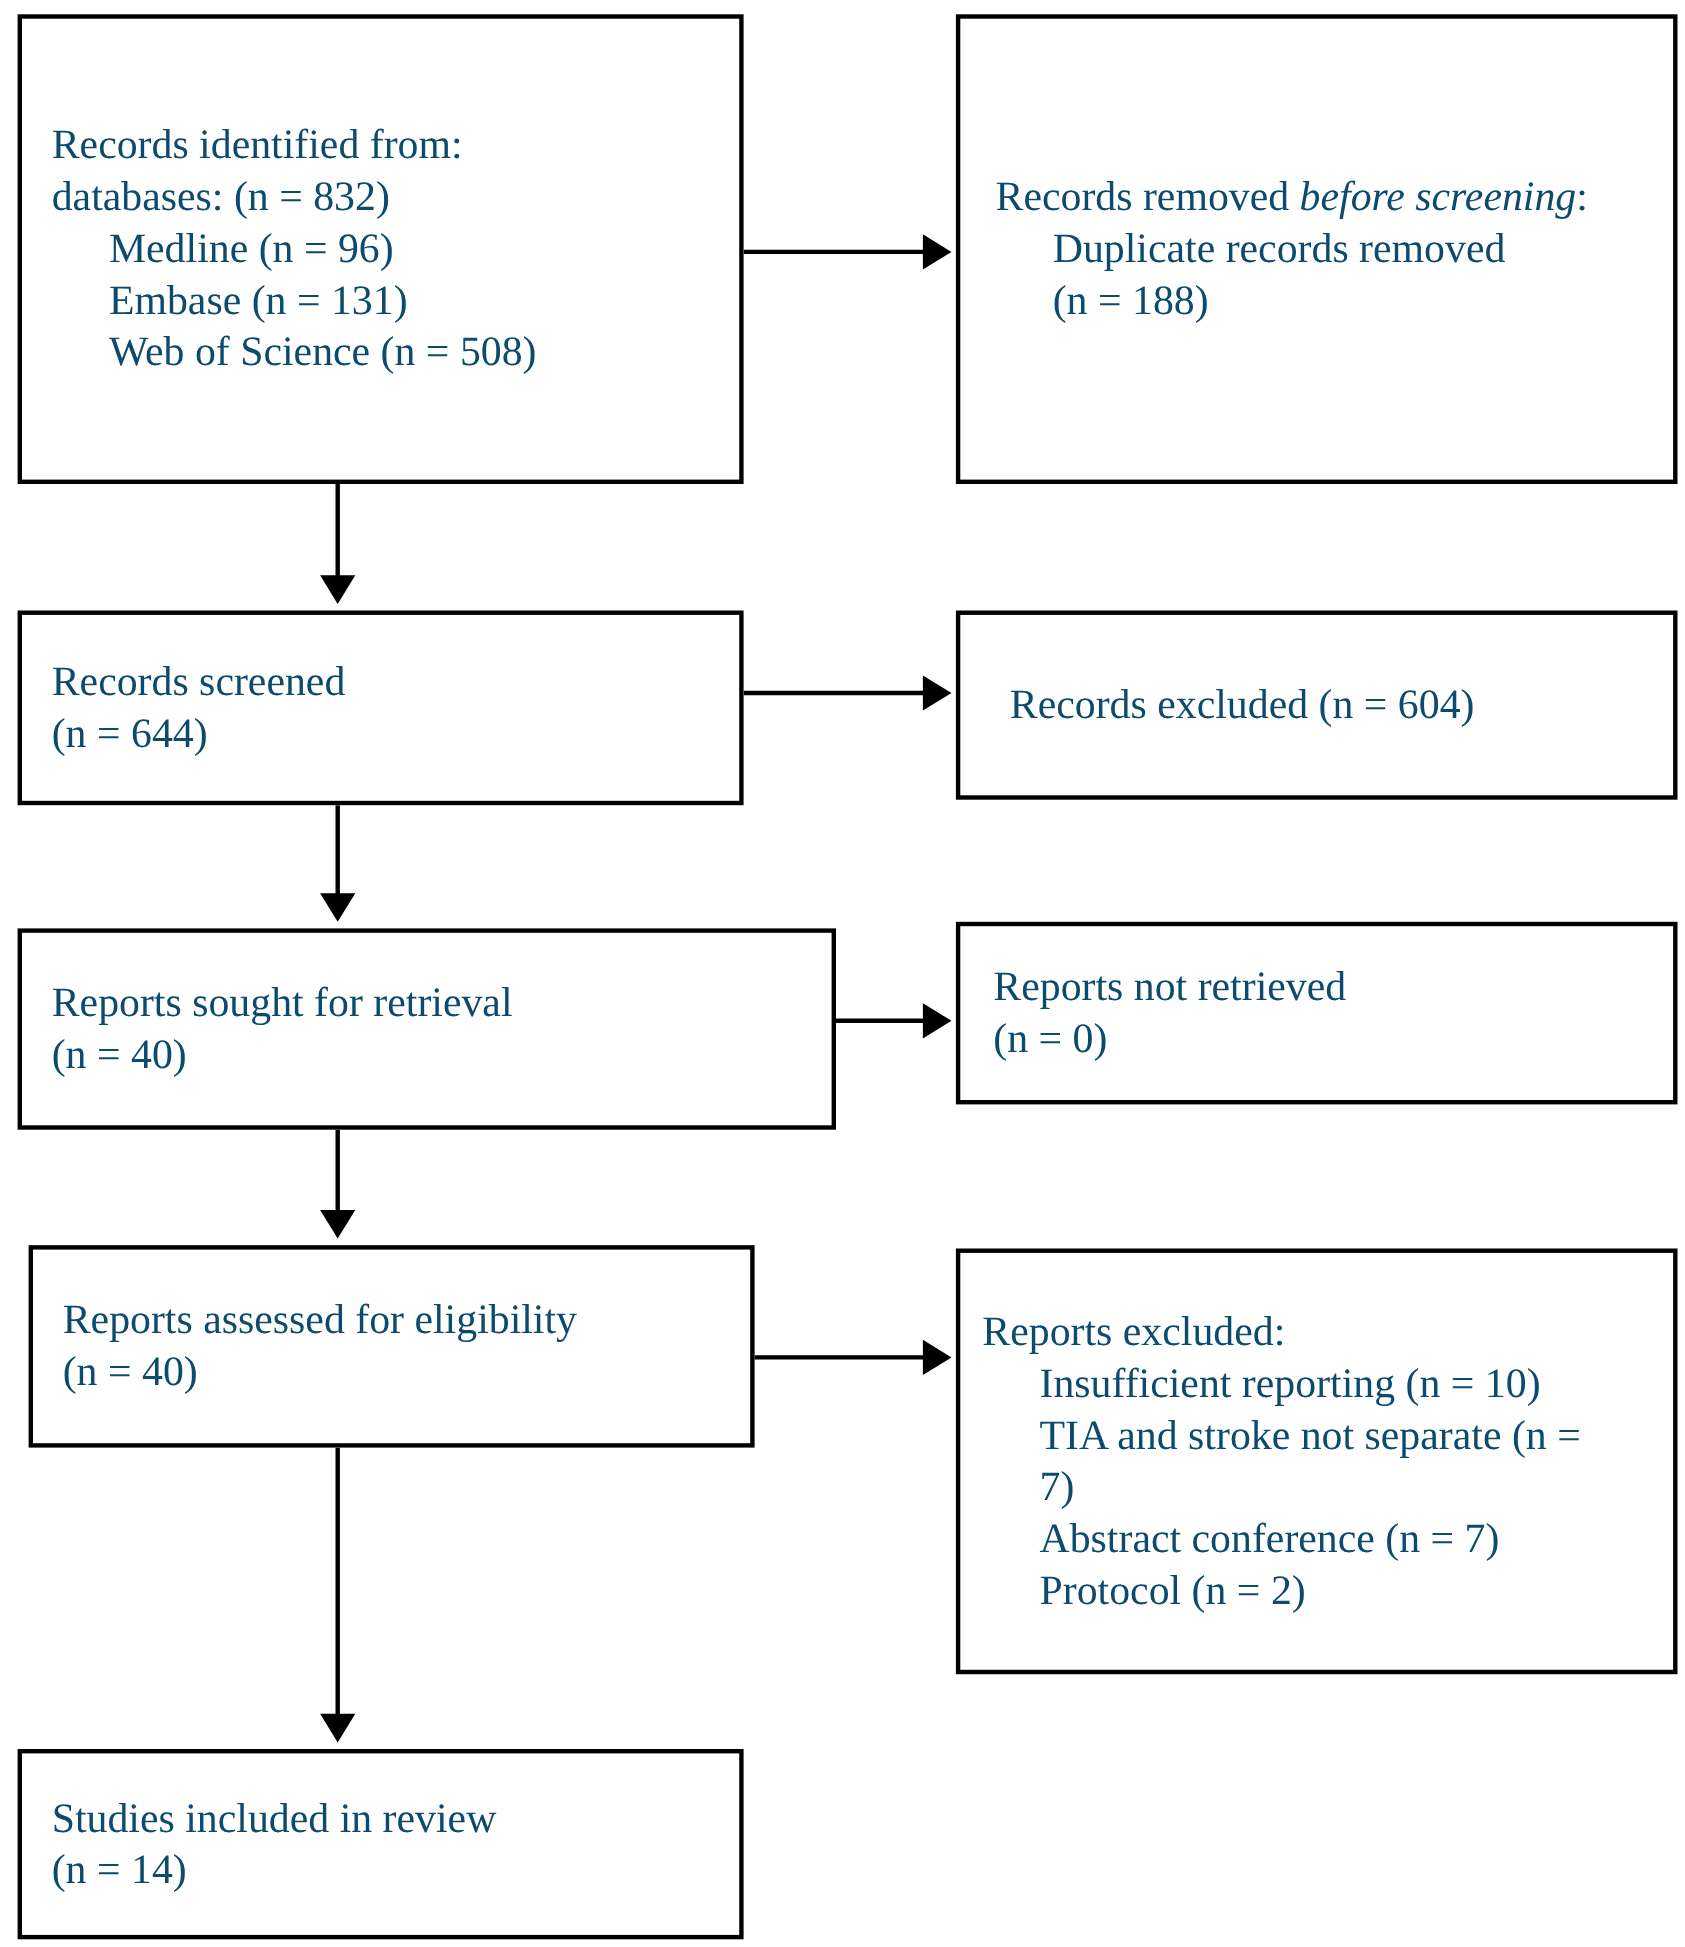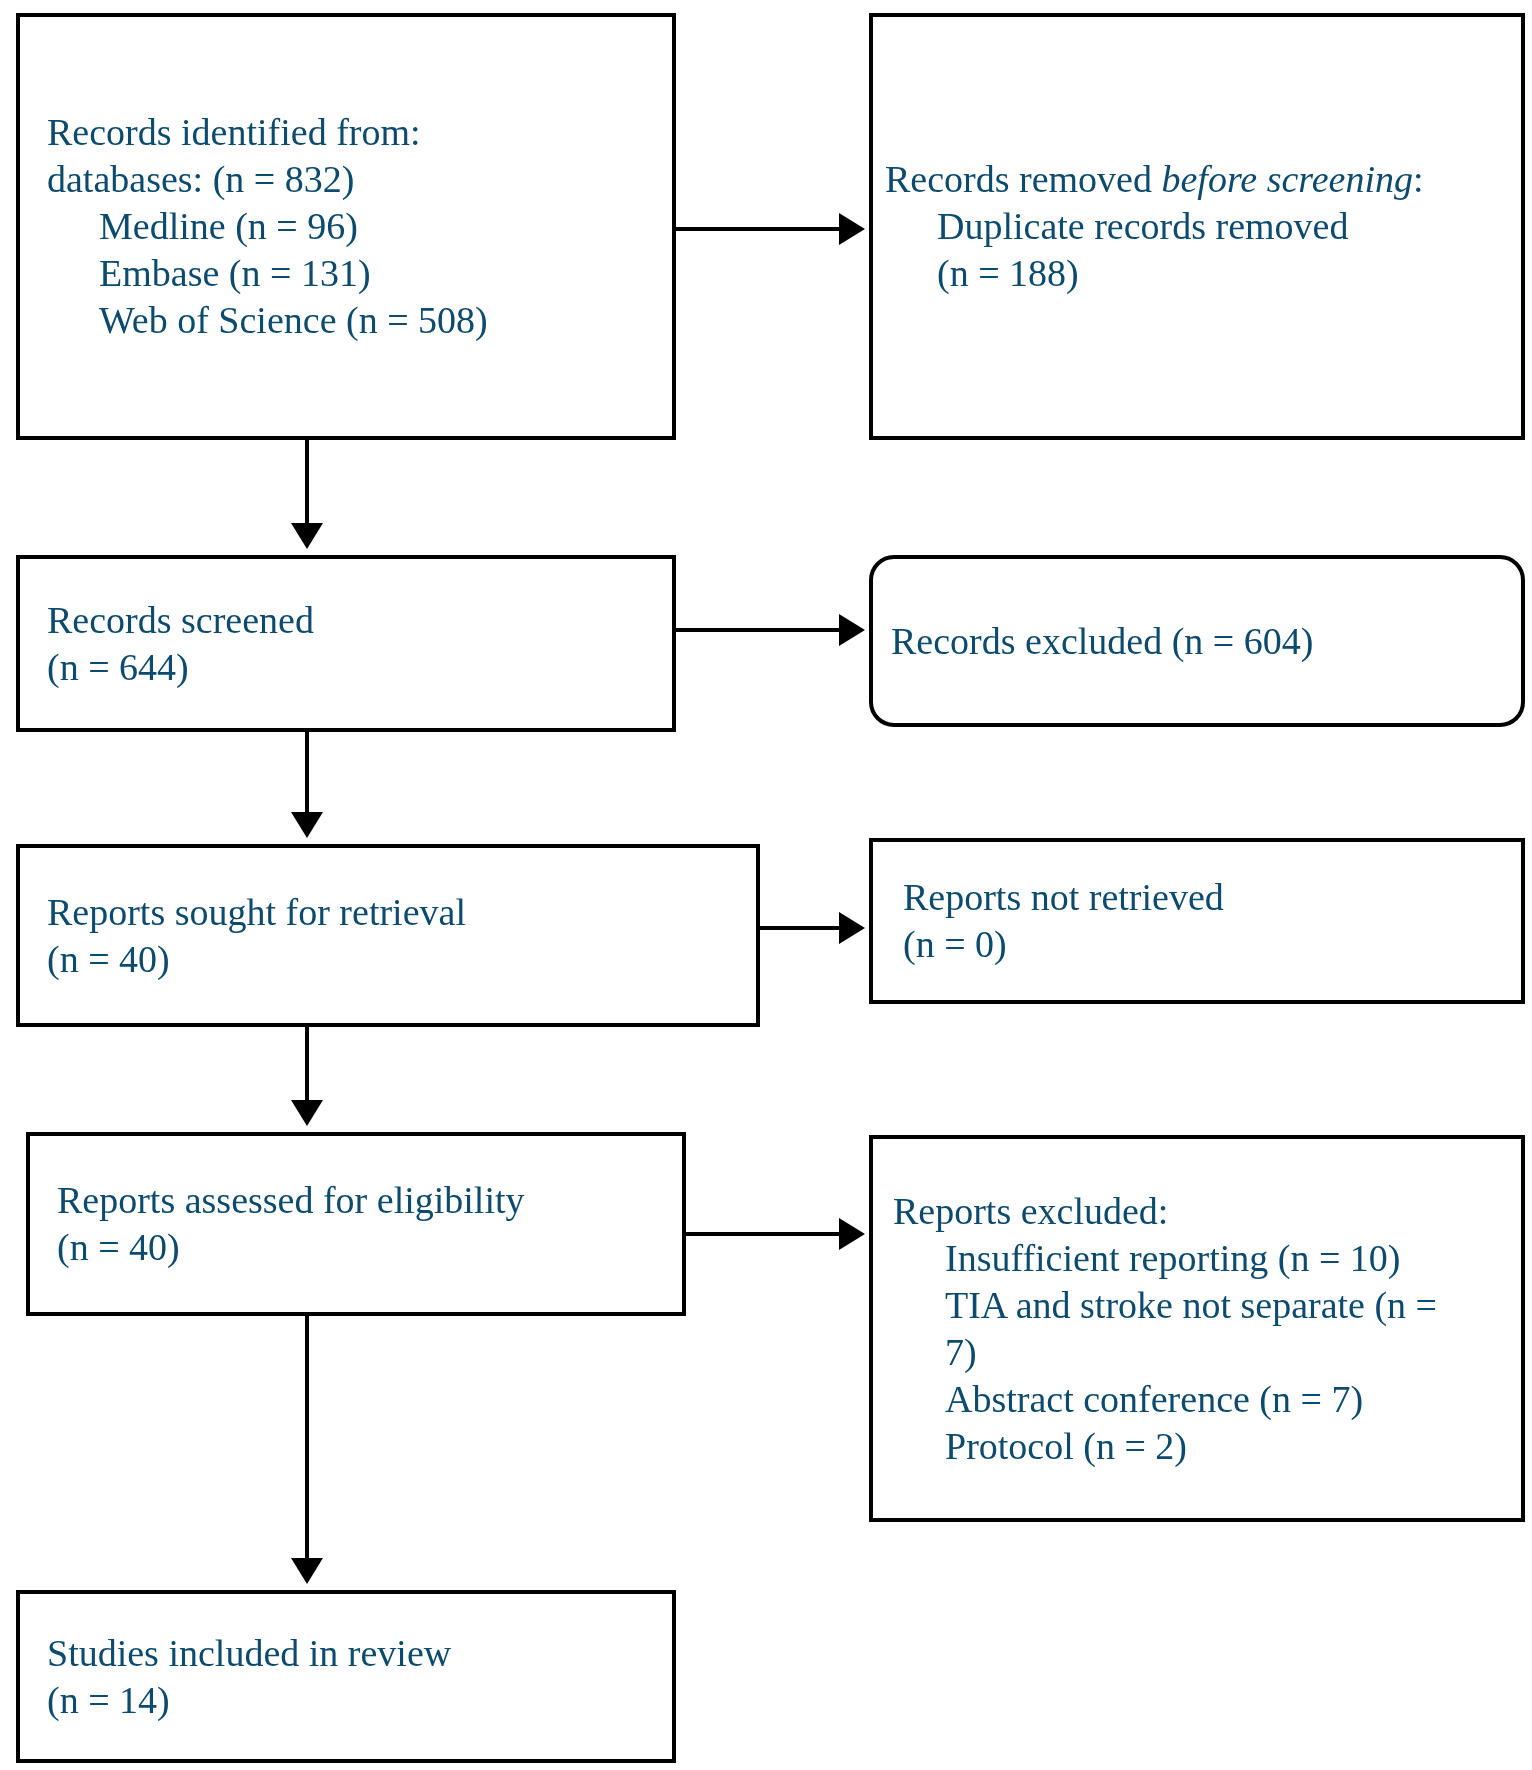--- a/index.html
+++ b/index.html
@@ -87,32 +87,32 @@
   </svg>
 
   <div class="box" style="left:16px; top:13px; width:660px; height:427px;">
     <div class="line">Records identified from:</div>
     <div class="line">databases: (n = 832)</div>
     <div class="line indent">Medline (n = 96)</div>
     <div class="line indent">Embase (n = 131)</div>
     <div class="line indent">Web of Science (n = 508)</div>
   </div>
 
-  <div class="box" style="left:869px; top:13px; width:656px; height:427px; padding-left:12px;">
+  <div class="box" style="left:869px; top:13px; width:656px; height:427px; padding-left:32px;">
     <div class="line"><span>Records removed </span><em>before screening</em><span>:</span></div>
     <div class="line indent">Duplicate records removed</div>
     <div class="line indent">(n = 188)</div>
   </div>
 
   <div class="box" style="left:16px; top:555px; width:660px; height:177px;">
     <div class="line">Records screened</div>
     <div class="line">(n = 644)</div>
   </div>
 
-  <div class="box" style="left:869px; top:555px; width:656px; height:172px; padding-left:18px;border-radius:25px;">
+  <div class="box" style="left:869px; top:555px; width:656px; height:172px; padding-left:45px;">
     <div class="line">Records excluded (n = 604)</div>
   </div>
 
   <div class="box" style="left:16px; top:844px; width:744px; height:183px;">
     <div class="line">Reports sought for retrieval</div>
     <div class="line">(n = 40)</div>
   </div>
 
   <div class="box" style="left:869px; top:838px; width:656px; height:166px; padding-left:30px;">
     <div class="line">Reports not retrieved</div>

